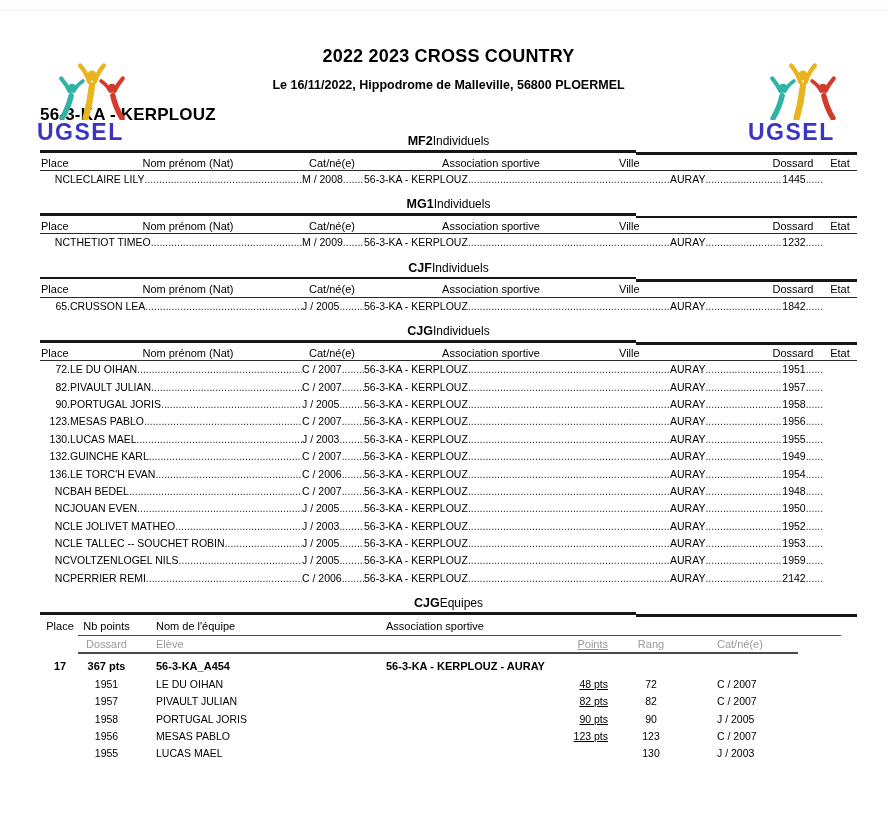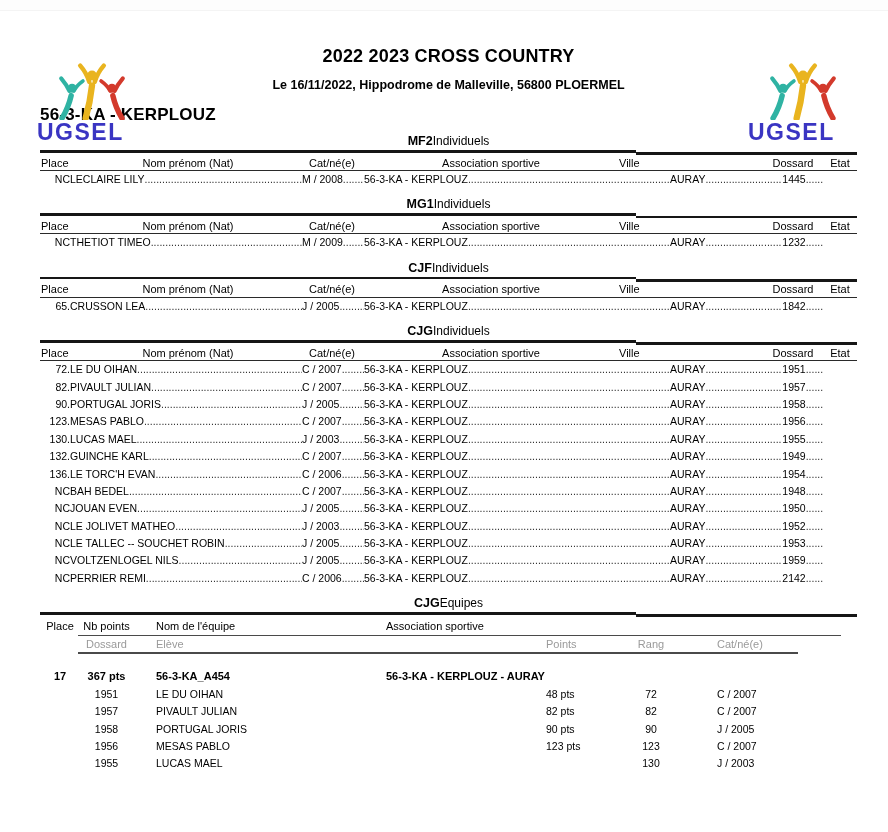--- a/index.html
+++ b/index.html
@@ -56,26 +56,26 @@
   .eq-mainhdr{display:flex;align-items:center;font-size:11px;height:16px;margin-top:1px;}
   .eq-subhdr{display:flex;align-items:center;font-size:11px;height:16px;color:#9a9a9a;}
   .hline{height:1.2px;background:#4a4a4a;}
   .line-a{margin-left:38px;width:763px;margin-top:1px;}
   .line-b{margin-left:38px;width:720px;margin-bottom:1px;}
   .ec-place{width:40px;flex:none;text-align:center;}
   .ec-pts{width:58px;flex:none;text-align:center;padding-right:5px;box-sizing:border-box;}
   .ec-g1{width:12px;flex:none;}
   .ec-name{width:230px;flex:none;white-space:nowrap;padding-left:6px;}
   .ec-assoc{width:160px;flex:none;white-space:nowrap;overflow:visible;}
-  .ec-points{width:62px;flex:none;}
+  .ec-points{width:62px;flex:none;text-align:right;text-decoration:underline;}
   .ec-g2{width:18px;flex:none;}
   .ec-rang{width:50px;flex:none;text-align:center;}
   .ec-g3{width:41px;flex:none;}
   .ec-cat{width:100px;flex:none;text-align:left;}
-  .eq-team{display:flex;align-items:center;font-size:11px;font-weight:bold;height:20px;margin-top:12px;}
+  .eq-team{display:flex;align-items:center;font-size:11px;font-weight:bold;height:20px;margin-top:2px;}
   .eq-member{display:flex;align-items:center;font-size:10.5px;height:17.2px;}
 </style>
 </head>
 <body>
 
 <div class="page">
   <div class="topstrip"></div>
 
   <header class="doc-header">
     <div class="logo logo-left">

